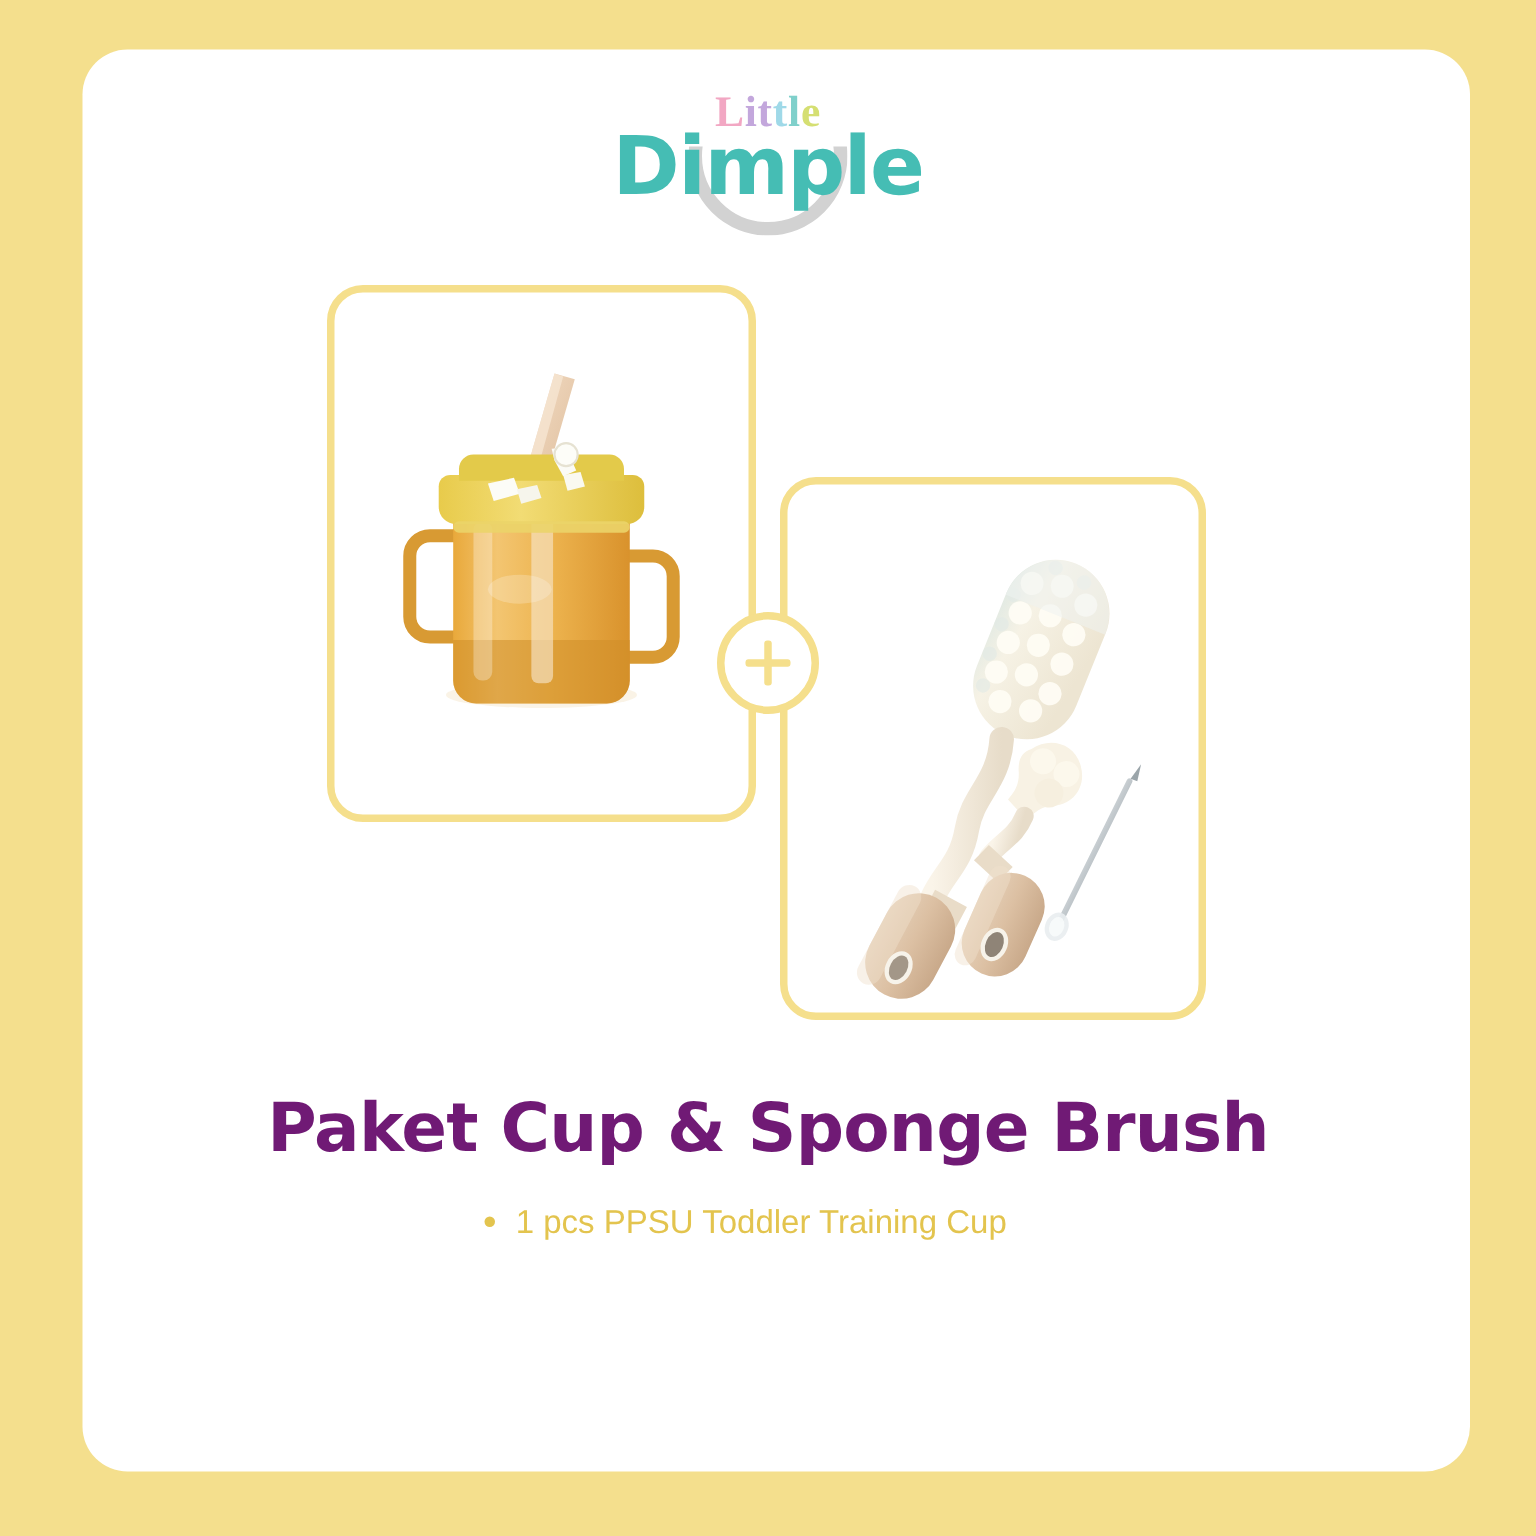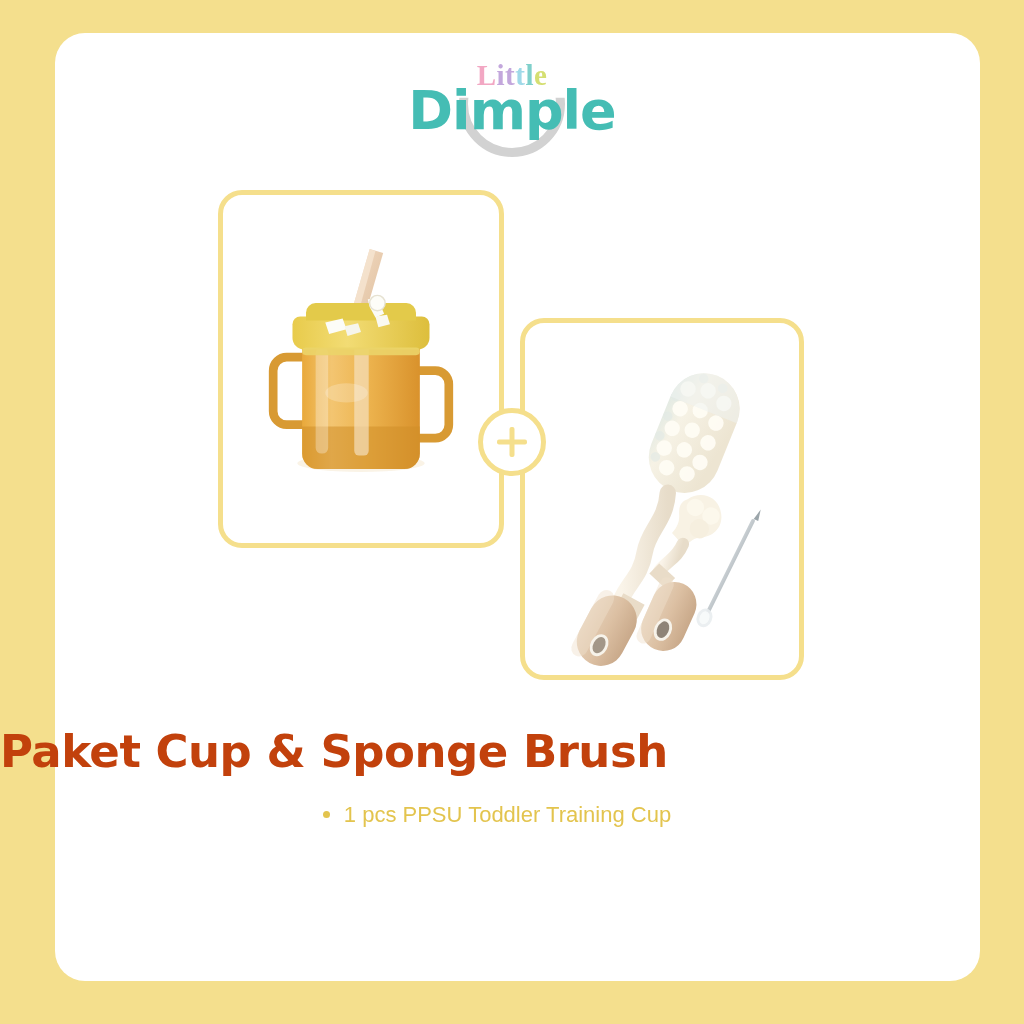--- a/index.html
+++ b/index.html
@@ -119,25 +119,26 @@
     inset: 0;
     display: block;
   }
 
   
   .title {
     position: absolute;
     left: 0;
     top: 725px;
     width: 1024px;
+    text-align: center;
     font-family: "DejaVu Sans", sans-serif;
     font-size: 45px;
     font-weight: bold;
     letter-spacing: -0.5px;
-    color: #c2410c;
+    color: #701a75;
   }
   .bullets {
     position: absolute;
     left: 0;
     top: 800px;
     width: 1024px;
     text-align: center;
     margin-left: 16px;
   }
   .bullet-row {

